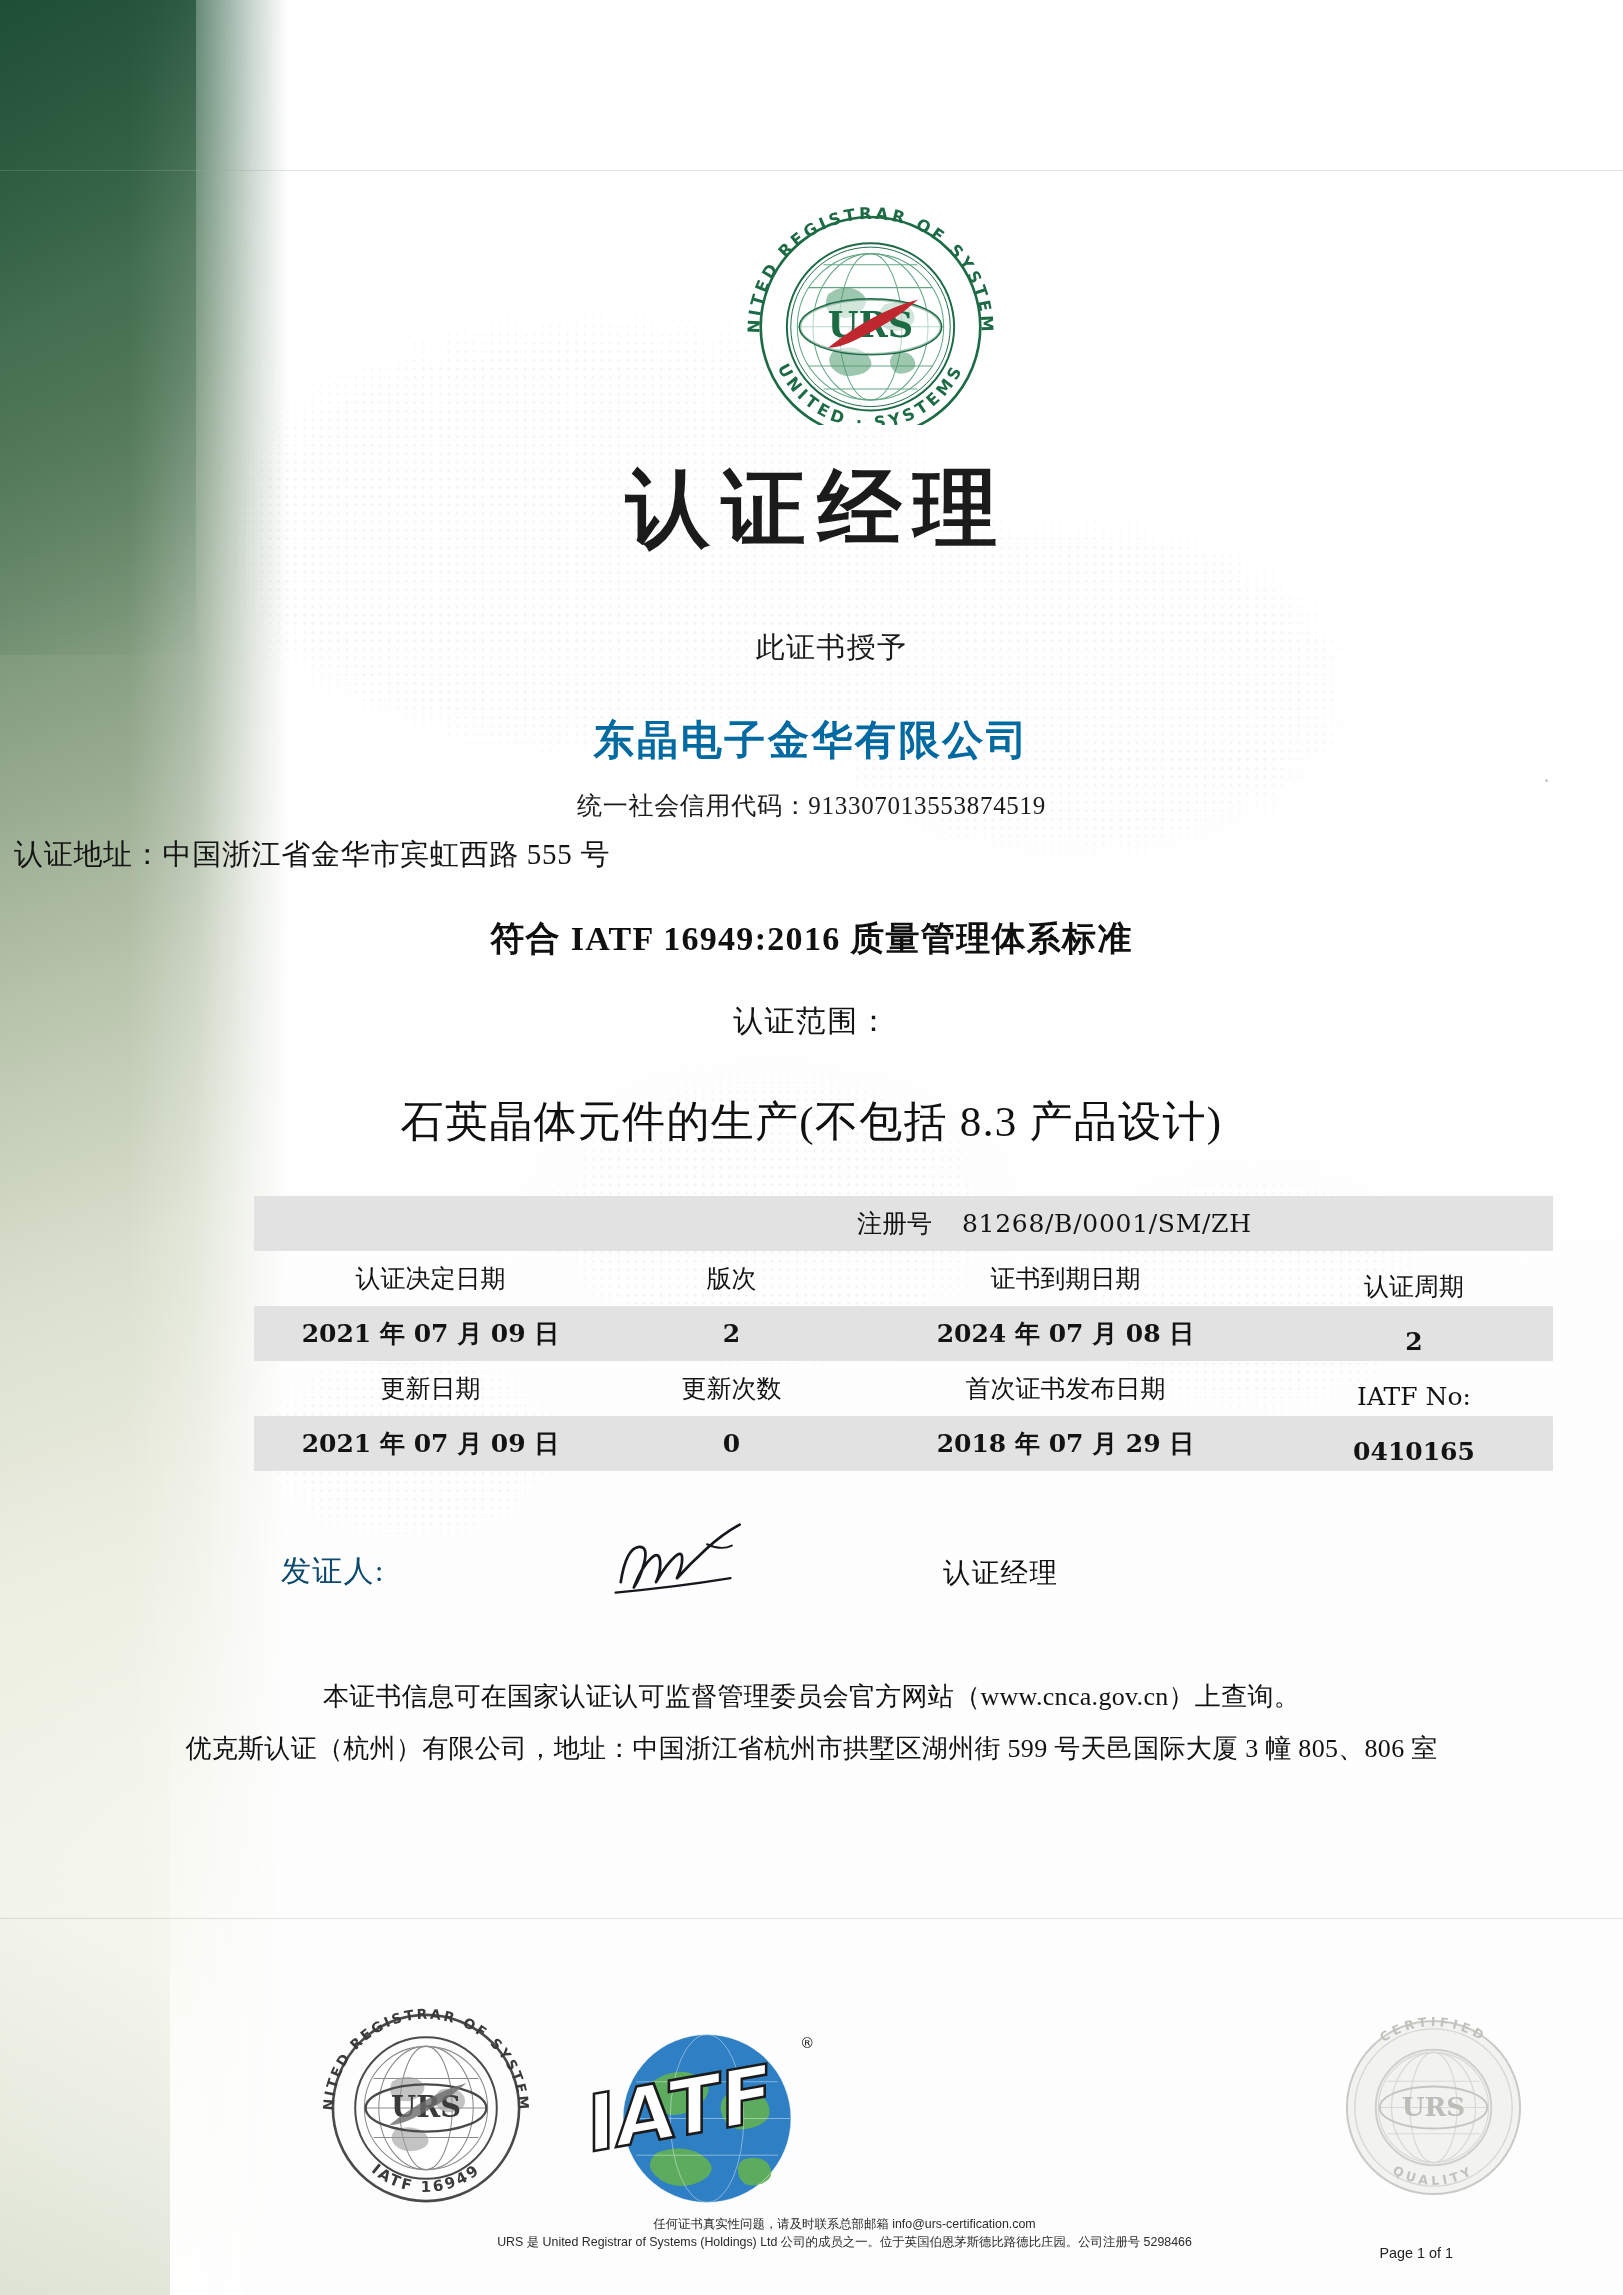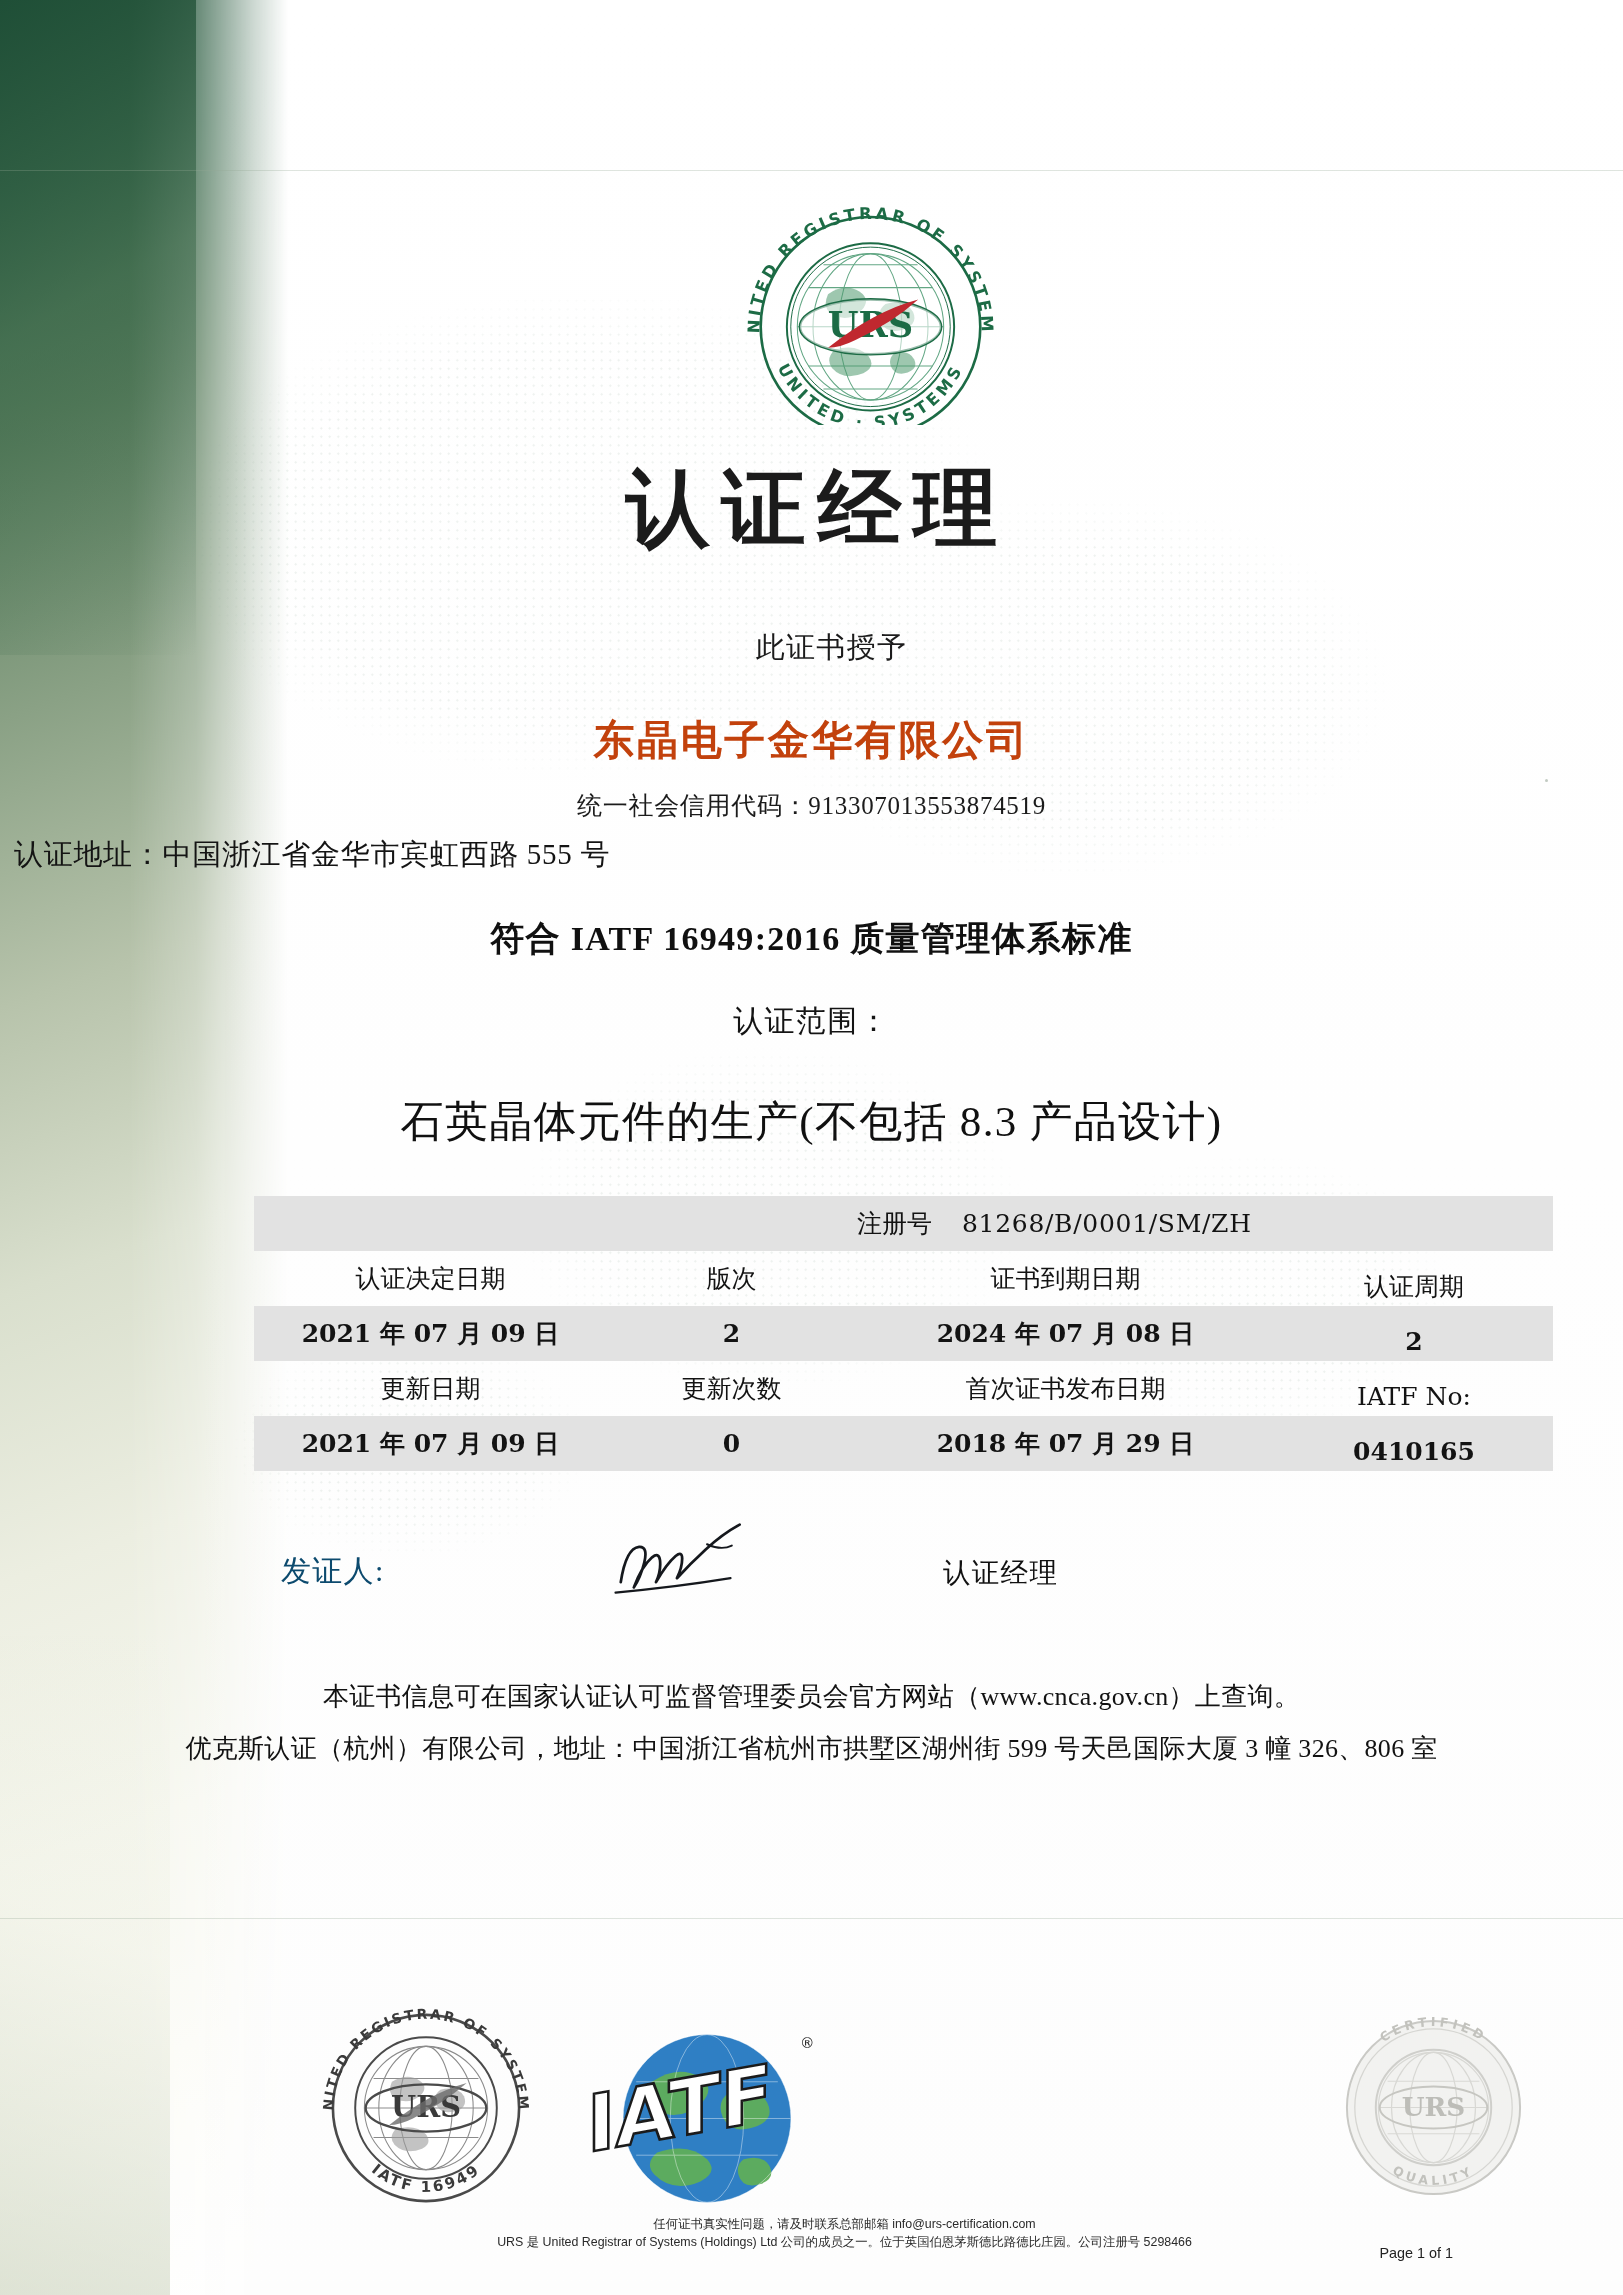--- a/index.html
+++ b/index.html
@@ -85,21 +85,21 @@
     color:#1b1b1b; font-weight:600; margin:0;
     text-indent:11.8px;
   }
 
   .awarded-to {
     position:absolute; left:0; right:0; top:628px;
     text-align:center; font-size:29px; color:#1b1b1b; letter-spacing:1.3px;padding-left:40px;
   }
   .company {
     position:absolute; left:0; right:0; top:713px;
-    text-align:center; font-size:41px; font-weight:700; color:#c2410c;
+    text-align:center; font-size:41px; font-weight:700; color:#0369a1;
     letter-spacing:2.6px;
   }
   .credit-code {
     position:absolute; left:0; right:0; top:789px;
     text-align:center; font-size:25px; color:#1b1b1b; letter-spacing:0.7px;
   }
   .address {
     position:absolute; left:0; right:0; top:835px;
     text-align:left; font-size:29px; color:#141414; letter-spacing:0.7px;margin-left:14px;
   }
@@ -282,21 +282,21 @@
   <div class="sig-mark">
     <svg viewBox="0 0 300 130" width="196" height="85" xmlns="http://www.w3.org/2000/svg">
       <path d="M18 92 q8 -52 28 -54 q14 -1 8 24 q-6 24 -16 38 q12 -32 28 -46 q10 -8 12 4 q2 16 -6 34 q16 -28 30 -40 q10 -8 10 4 q0 14 -8 30 q20 -22 44 -44 q26 -24 52 -38" fill="none" stroke="#15181d" stroke-width="4.2" stroke-linecap="round" stroke-linejoin="round"></path>
       <path d="M10 108 q90 -8 176 -22" fill="none" stroke="#15181d" stroke-width="3.4" stroke-linecap="round"></path>
       <path d="M150 34 q22 10 38 2" fill="none" stroke="#15181d" stroke-width="3" stroke-linecap="round"></path>
     </svg>
   </div>
   <div class="sig-role">认证经理</div>
 
   <div class="note1">本证书信息可在国家认证认可监督管理委员会官方网站（www.cnca.gov.cn）上查询。</div>
-  <div class="note2">优克斯认证（杭州）有限公司，地址：中国浙江省杭州市拱墅区湖州街 599 号天邑国际大厦 3 幢 326、806 室</div>
+  <div class="note2">优克斯认证（杭州）有限公司，地址：中国浙江省杭州市拱墅区湖州街 599 号天邑国际大厦 3 幢 805、806 室</div>
 
   <div class="urs-seal-left">
     <svg viewBox="0 0 360 360" width="236" height="236" xmlns="http://www.w3.org/2000/svg">
       <defs>
         <path id="sArcTop" d="M 38,186 A 142,142 0 0 1 322,186"></path>
         <path id="sArcBot" d="M 52,180 A 128,128 0 0 0 308,180"></path>
       </defs>
       <circle cx="180" cy="180" r="142" fill="none" stroke="#4a4a4a" stroke-width="4"></circle>
       <circle cx="180" cy="180" r="108" fill="none" stroke="#4a4a4a" stroke-width="3"></circle>
       <circle cx="180" cy="180" r="94" fill="#ffffff"></circle>

